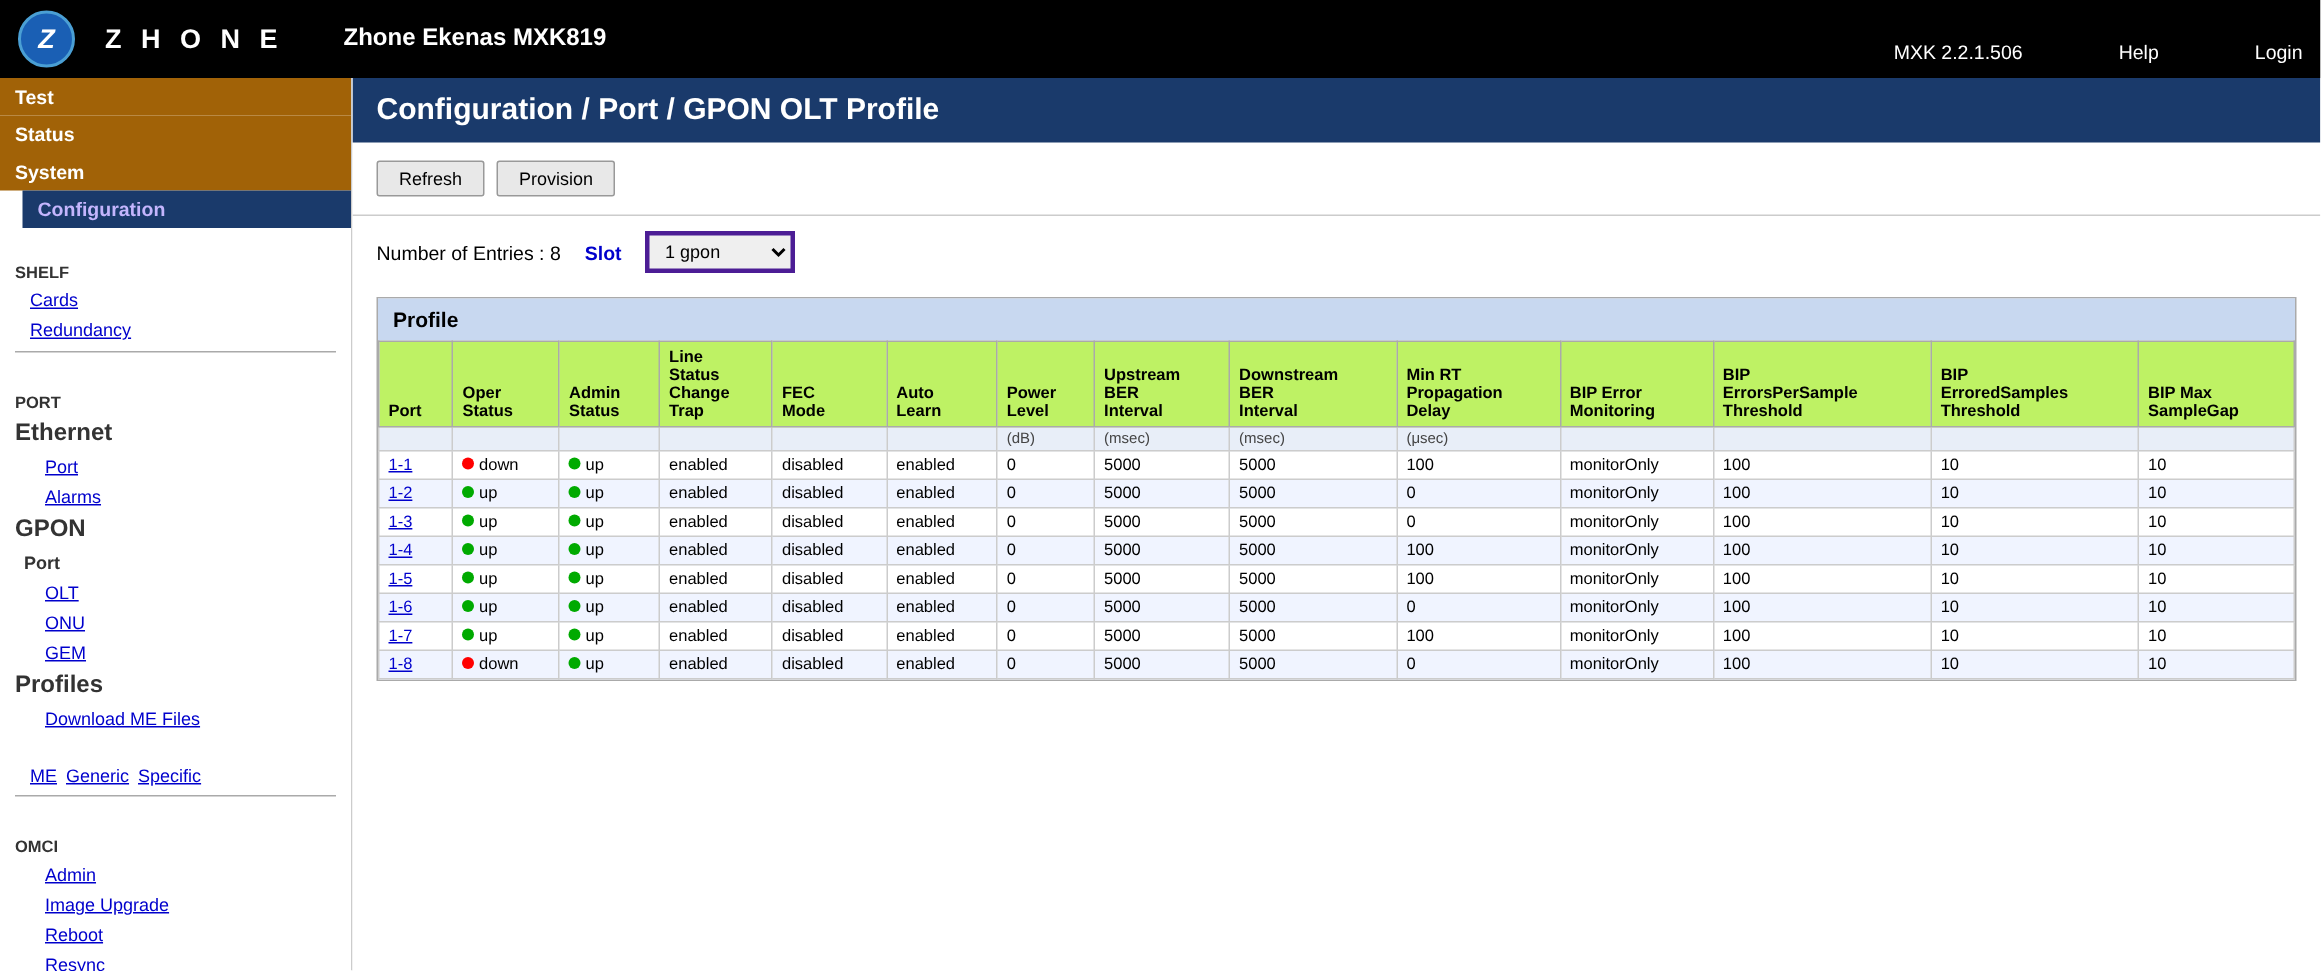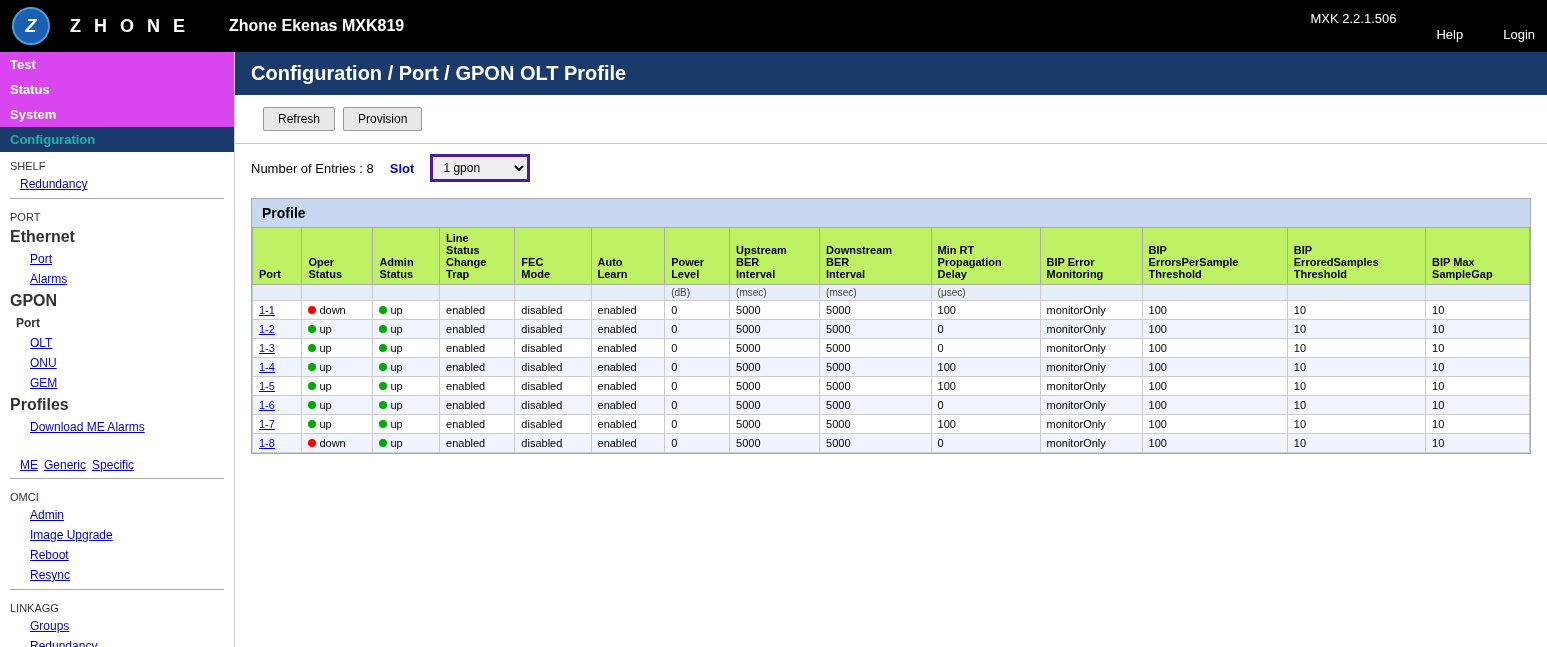--- a/index.html
+++ b/index.html
@@ -42,22 +42,22 @@
     }
     .device-name {
       margin-left: 40px;
       font-size: 16px;
       font-weight: bold;
       color: #fff;
     }
     .header-right {
       margin-left: auto;
       display: flex;
-      gap: 40px;
-      align-items: flex-start;
+      gap: 64px;
+      align-items: flex-end;
     }
     .version-text, .help-text, .login-text {
       color: #fff;
       font-size: 13px;
     }
     .help-text, .login-text { cursor: pointer; margin-top: 16px; }
 
     
     .layout {
       display: flex;
@@ -71,34 +71,35 @@
       border-right: 1px solid #ccc;
       overflow-y: auto;
       flex-shrink: 0;
     }
     .sidebar-nav-item {
       padding: 4px 10px;
       font-size: 13px;
       cursor: pointer;
     }
     .sidebar-nav-item.top-level {
-      background: #d946ef;
+      background: #a16207;
       color: #fff;
       font-weight: bold;
       padding: 5px 10px;
     }
     .sidebar-nav-item.top-level.active {
       background: #1a3a6b;
-      color: #14b8a6;
+      color: #c4b5fd;
+      margin-left: 15px;
     }
     .sidebar-section-label {
       font-size: 11px;
-      font-weight: normal;
+      font-weight: bold;
       color: #333;
-      padding: 8px 10px 2px 10px;
+      padding: 24px 10px 2px 10px;
       text-transform: uppercase;
     }
     .sidebar-link {
       padding: 3px 10px 3px 20px;
       color: #00c;
       cursor: pointer;
       font-size: 12px;
       text-decoration: underline;
     }
     .sidebar-link.indent2 { padding-left: 30px; }
@@ -138,21 +139,21 @@
     .page-title-bar {
       background: #1a3a6b;
       color: #fff;
       padding: 10px 16px;
       font-size: 20px;
       font-weight: bold;
     }
 
     
     .toolbar {
-      padding: 12px 28px;
+      padding: 12px 16px;
       display: flex;
       gap: 8px;
       border-bottom: 1px solid #ccc;
     }
     .btn {
       padding: 4px 14px;
       background: #e8e8e8;
       border: 1px solid #999;
       cursor: pointer;
       font-size: 12px;
@@ -246,35 +247,36 @@
 <div class="layout">
 
   <div class="sidebar">
 
     <div class="sidebar-nav-item top-level">Test</div>
     <div class="sidebar-nav-item top-level">Status</div>
     <div class="sidebar-nav-item top-level">System</div>
     <div class="sidebar-nav-item top-level active">Configuration</div>
 
     <div class="sidebar-section-label">SHELF</div>
+    <div class="sidebar-link">Cards</div>
     <div class="sidebar-link">Redundancy</div>
 
     <hr class="sidebar-divider">
 
     <div class="sidebar-section-label">PORT</div>
     <div class="sidebar-link bold-section">Ethernet</div>
     <div class="sidebar-link indent2">Port</div>
     <div class="sidebar-link indent2">Alarms</div>
     <div class="sidebar-link bold-section">GPON</div>
     <div class="sidebar-link" style="padding-left:16px;font-weight:bold;color:#333;text-decoration:none;">Port</div>
     <div class="sidebar-link indent2">OLT</div>
     <div class="sidebar-link indent2">ONU</div>
     <div class="sidebar-link indent2">GEM</div>
     <div class="sidebar-link bold-section" style="padding-left:10px;">Profiles</div>
-    <div class="sidebar-link indent2">Download ME Alarms</div>
+    <div class="sidebar-link indent2">Download ME Files</div>
     <div class="omci-row">
       <a>ME</a>
       <a>Generic</a>
       <a>Specific</a>
     </div>
 
     <hr class="sidebar-divider">
 
     <div class="sidebar-section-label">OMCI</div>
     <div class="sidebar-link indent2">Admin</div>

